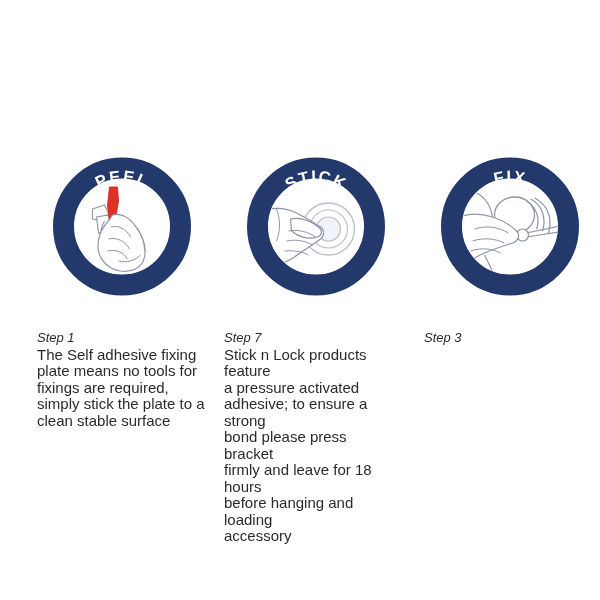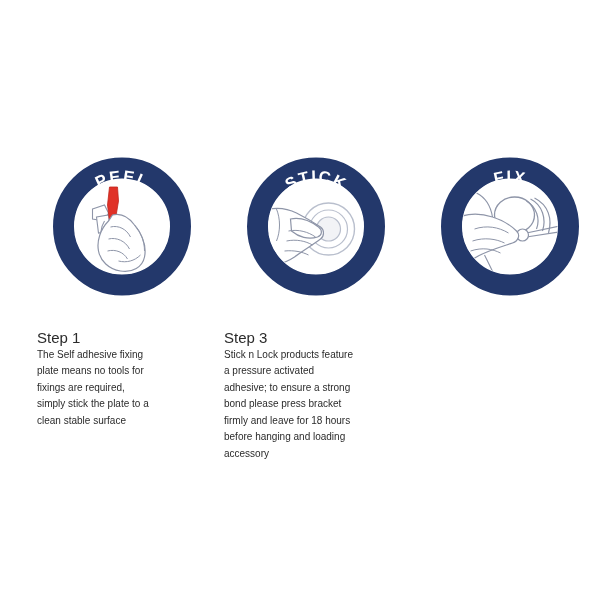--- a/index.html
+++ b/index.html
@@ -62,28 +62,29 @@
   .text-col {
     position: absolute;
     top: 0;
     width: 175px;
   }
   .text-col.col-1 { left: 37px; }
   .text-col.col-2 { left: 224px; }
   .text-col.col-3 { left: 424px; }
 
   .step-label {
-    font-size: 15px;
+    font-size: 13px;
     line-height: 16.5px;
     color: #2b2b2b;
     margin: 0 0 0 0;
     white-space: nowrap;
+    font-style: italic;
   }
   .step-body {
-    font-size: 10px;
+    font-size: 15px;
     line-height: 16.5px;
     color: #2b2b2b;
     margin: 0;
     white-space: pre-line;
   }
 </style>
 </head>
 <body>
 
 <div class="sheet">
@@ -216,27 +217,28 @@
     <div class="text-col col-1">
       <p class="step-label">Step 1</p>
       <p class="step-body">The Self adhesive fixing
 plate means no tools for
 fixings are required,
 simply stick the plate to a
 clean stable surface</p>
     </div>
 
     <div class="text-col col-2">
-      <p class="step-label">Step 3</p>
+      <p class="step-label">Step 7</p>
       <p class="step-body">Stick n Lock products feature
 a pressure activated
 adhesive; to ensure a strong
 bond please press bracket
 firmly and leave for 18 hours
 before hanging and loading
 accessory</p>
     </div>
 
     <div class="text-col col-3">
+      <p class="step-label">Step 3</p>
     </div>
 
   </div>
 </div>
 
 </body></html>

